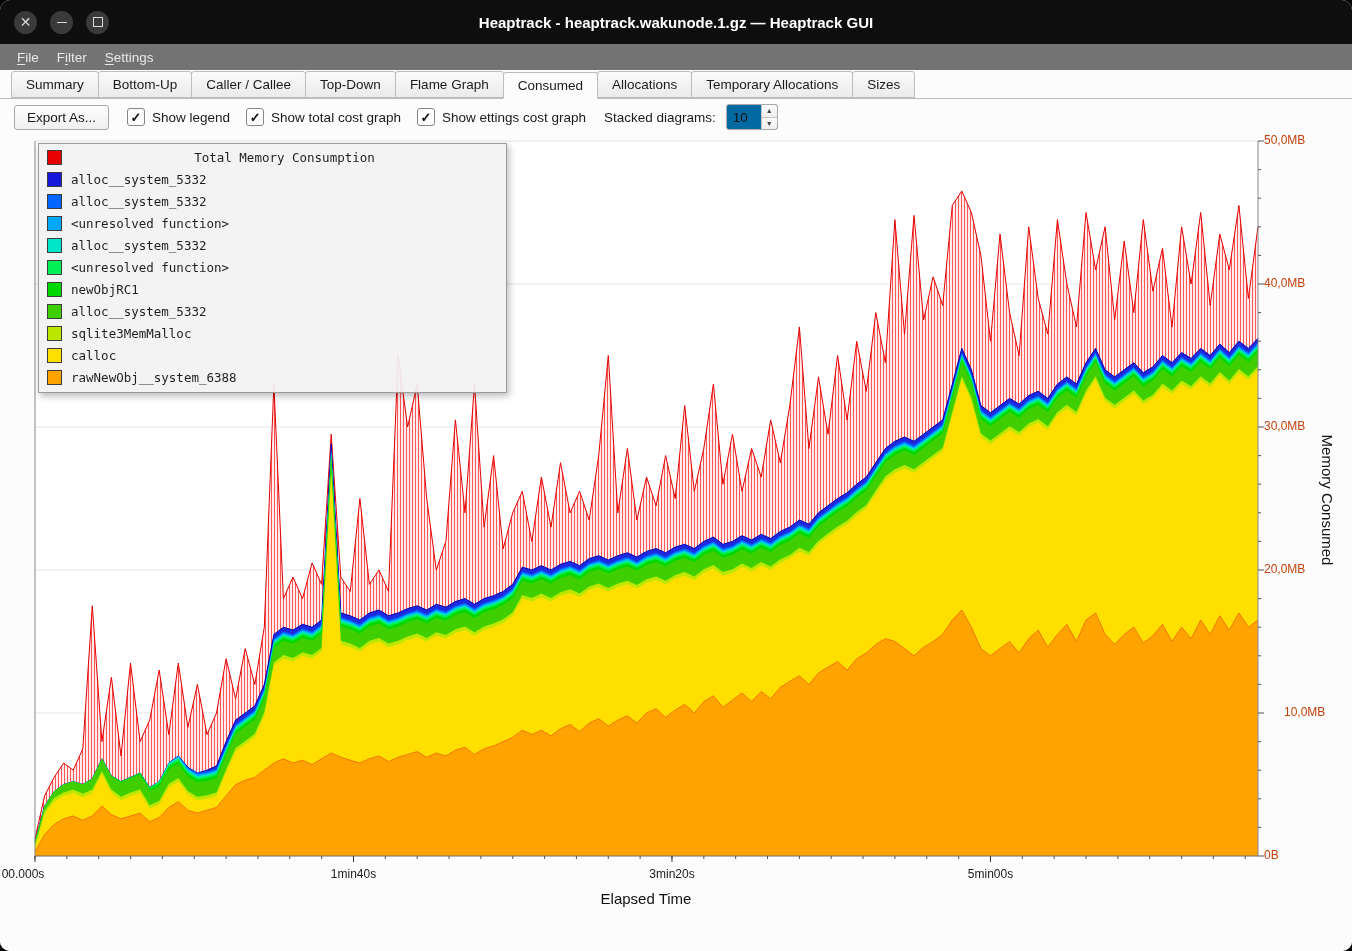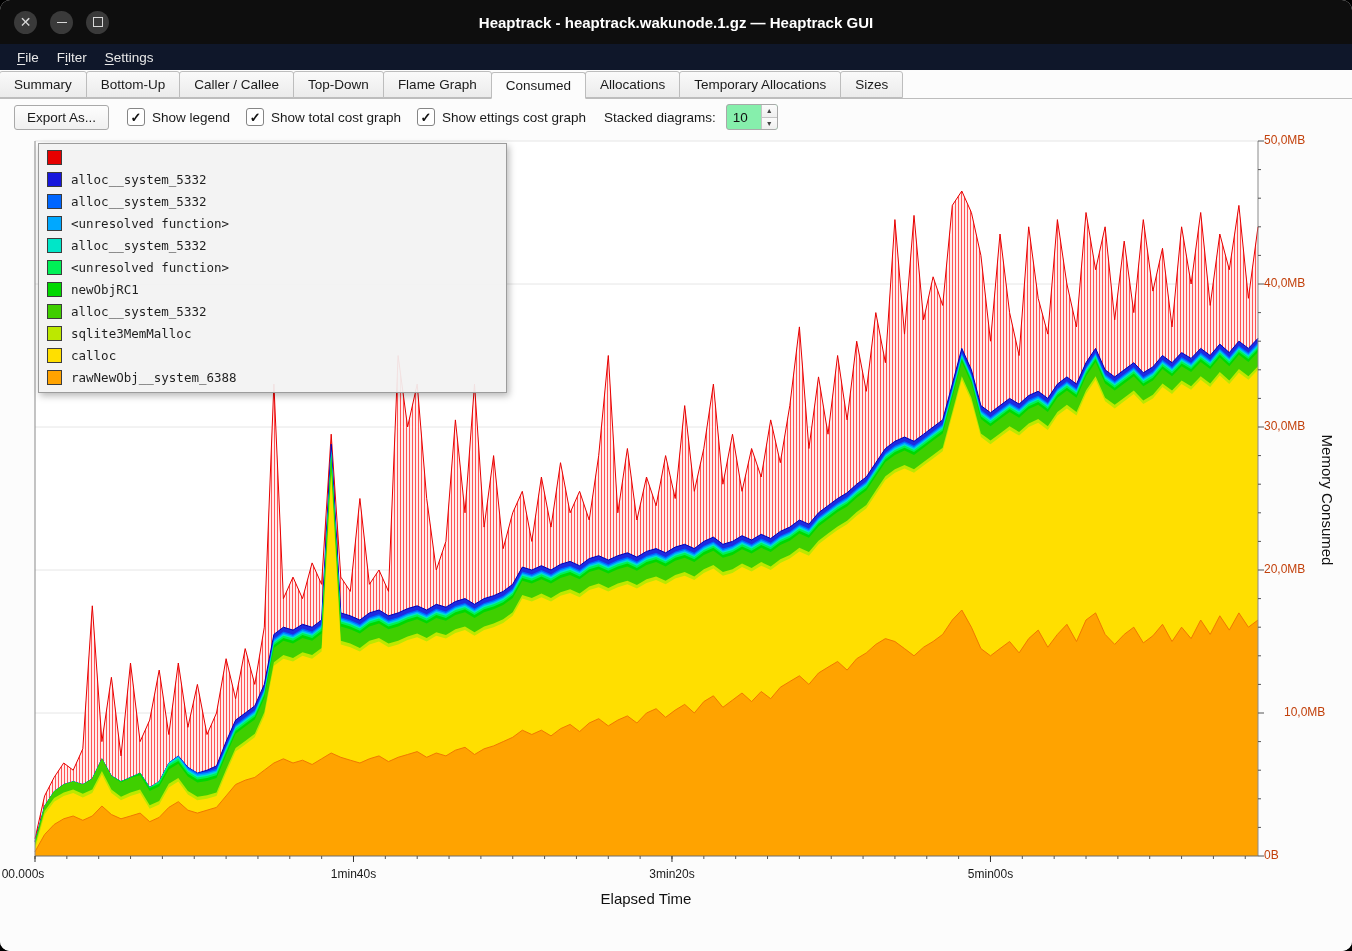--- a/index.html
+++ b/index.html
@@ -7,37 +7,37 @@
     position:relative;font-family:"Liberation Sans",sans-serif;}
   
   .titlebar{height:44px;background:#0e0e0e;position:relative;display:flex;align-items:center;}
   .winbtns{position:absolute;left:14px;top:0;height:44px;display:flex;align-items:center;}
   .wbtn{width:23px;height:23px;border-radius:50%;background:#3a3a3a;color:#d9d9d9;display:flex;
     align-items:center;justify-content:center;font-size:14px;margin-right:13px;cursor:default;line-height:1;}
   .wbtn .sq{width:8px;height:8px;border:1.4px solid #d9d9d9;display:block;}
   .wbtn .mn{width:10px;border-top:1.6px solid #d9d9d9;display:block;}
   .wtitle{flex:1;text-align:center;color:#fff;font-weight:bold;font-size:15px;}
   
-  .menubar{height:26px;background:#0f172a;display:flex;align-items:center;padding-left:8px;}
+  .menubar{height:26px;background:#737373;display:flex;align-items:center;padding-left:8px;}
   .menu-item{color:#e8e8e8;font-size:13.5px;padding:3px 9px;border-radius:3px;}
   .menu-item u{text-decoration:underline;text-underline-offset:2px;}
   
-  .tabbar{display:flex;align-items:flex-end;height:28px;border-bottom:1px solid #bdbdbd;background:#fcfcfc;}
+  .tabbar{display:flex;align-items:flex-end;height:28px;border-bottom:1px solid #bdbdbd;background:#fcfcfc;padding-left:12px;}
   .tab{font-size:13.5px;color:#1a1a1a;padding:5px 14px 5px;background:linear-gradient(#fafafa,#ebebeb);
     border:1px solid #bdbdbd;margin-left:-1px;border-radius:3px 3px 0 0;white-space:nowrap;position:relative;}
   .tab.active{background:#fcfcfc;border-bottom:1px solid #fcfcfc;margin-bottom:-1px;z-index:2;}
   
   .toolbar{height:36px;display:flex;align-items:center;gap:18px;padding:0 14px;background:#fcfcfc;}
   .btn{font-size:13.5px;padding:4px 12px;border:1px solid #a9a9a9;border-radius:3px;
     background:linear-gradient(#fdfdfd,#f0f0f0);color:#1a1a1a;font-family:inherit;}
   .cb{display:flex;align-items:center;gap:7px;font-size:13.5px;color:#1a1a1a;cursor:default;}
   .cb .box{width:16px;height:16px;border:1px solid #858585;border-radius:3px;background:#fff;
     display:flex;align-items:center;justify-content:center;font-size:13px;color:#101010;font-weight:bold;flex:none;}
   .spin-label{font-size:13.5px;color:#1a1a1a;margin-right:-8px;}
-  .spinbox{display:inline-flex;align-items:stretch;border:1px solid #a9a9a9;border-radius:3px;background:#86efac;height:24px;overflow:hidden;}
+  .spinbox{display:inline-flex;align-items:stretch;border:1px solid #a9a9a9;border-radius:3px;background:#0369a1;height:24px;overflow:hidden;}
   .spin-value{width:28px;display:flex;align-items:center;justify-content:flex-start;padding-left:6px;font-size:13.5px;color:#111;}
   .spin-btns{display:flex;flex-direction:column;border-left:1px solid #c4c4c4;width:15px;}
   .spin-btns span{flex:1;display:flex;align-items:center;justify-content:center;font-size:7px;color:#444;background:linear-gradient(#fbfbfb,#efefef);}
   .spin-btns span:first-child{border-bottom:1px solid #c4c4c4;}
   
   .chart-pane{position:absolute;left:0;top:130px;right:0;bottom:0;background:#fcfcfc;}
   #plot{position:absolute;left:30px;top:6px;}
   .legend{position:absolute;left:38px;top:13px;width:467px;background:rgba(242,242,242,0.93);
     border:1px solid #9c9c9c;box-shadow:2px 3px 7px rgba(0,0,0,0.28);padding:2px 0 4px;
     font-family:"DejaVu Sans Mono",monospace;z-index:5;}
@@ -211,20 +211,21 @@
         <line x1="1228" y1="119.39999999999998" x2="1231" y2="119.39999999999998" stroke="#555" stroke-width="1"></line>
         <line x1="1228" y1="90.79999999999995" x2="1231" y2="90.79999999999995" stroke="#555" stroke-width="1"></line>
         <line x1="1228" y1="62.19999999999993" x2="1231" y2="62.19999999999993" stroke="#555" stroke-width="1"></line>
         <line x1="1228" y1="33.60000000000002" x2="1231" y2="33.60000000000002" stroke="#555" stroke-width="1"></line>
         <line x1="1228" y1="5" x2="1234" y2="5" stroke="#555" stroke-width="1"></line>
       </svg>
 
     <div class="legend">
       <div class="lrow">
         <span class="sqc" id="legend-title-swatch" style="background: rgb(230, 0, 0);"></span>
+        <span class="legend-title">Total Memory Consumption</span>
       </div>
       <div id="legend-items">
           <div class="lrow">
             <span class="sqc" style="background: rgb(23, 23, 220);"></span>
             <span class="llabel">alloc__system_5332</span>
           </div>
           <div class="lrow">
             <span class="sqc" style="background: rgb(0, 102, 255);"></span>
             <span class="llabel">alloc__system_5332</span>
           </div>

